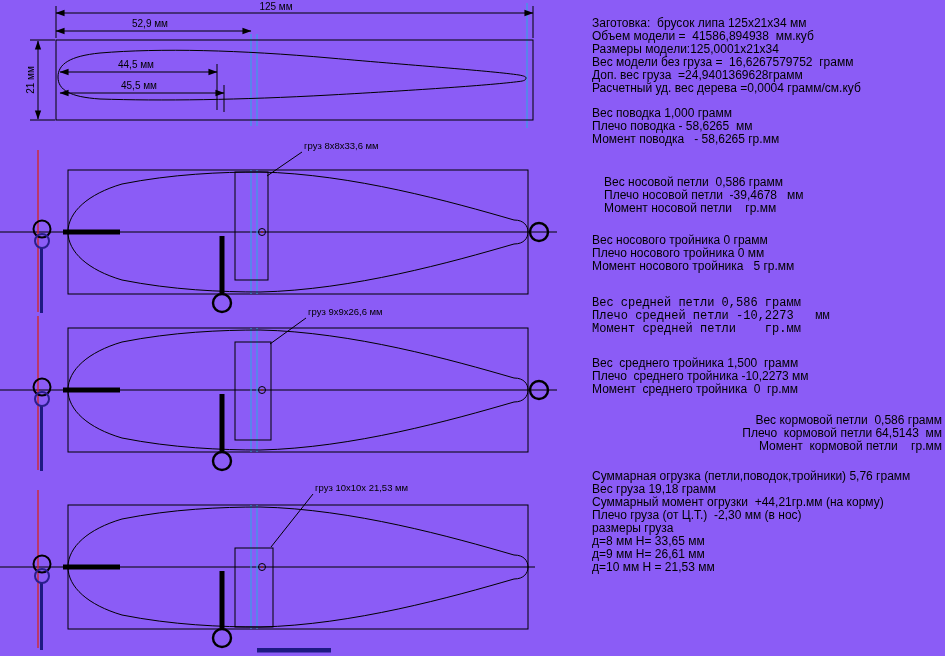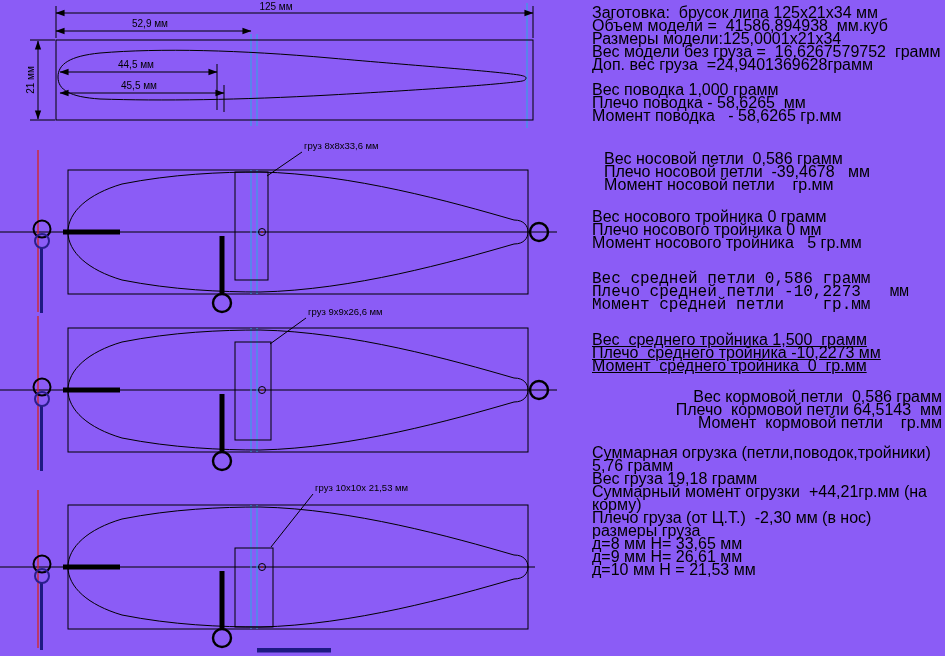--- a/index.html
+++ b/index.html
@@ -13,30 +13,30 @@
     position:relative;
     width:945px; height:656px;
     background:#8b5cf6;
     overflow:hidden;
   }
   svg.drawings { position:absolute; left:0; top:0; }
   svg.drawings text { font-family:"Liberation Sans", sans-serif; }
   .dimtxt { font-size:10px; fill:#000; }
   .wlabel { font-size:9.5px; fill:#000; }
   .info {
-    position:absolute; left:592px; top:6px; width:350px;
-    font-size:16px;
+    position:absolute; left:592px; top:17px; width:350px;
+    font-size:12px;
   }
   .ln { line-height:13px; white-space:pre-wrap; }
   .grp-0 { margin-bottom:12px; }
   .grp-1 { margin-bottom:30px; }
   .grp-2 { margin-bottom:19px;margin-left:12px; }
   .grp-3 { margin-bottom:24px; }
   .grp-4 { margin-bottom:21px;font-family:Liberation Mono, monospace; }
-  .grp-5 { margin-bottom:18px;text-decoration:underline; }
+  .grp-5 { margin-bottom:18px; }
   .grp-6 { margin-bottom:17px;text-align:right; }
   .grp-7 { margin-bottom:17px; }
 </style>
 </head>
 <body>
 
 <div class="canvas">
 
   <svg class="drawings" width="585" height="656" viewBox="0 0 585 656">
     <defs>
@@ -149,20 +149,21 @@
     </g>
   </svg>
 
   <div class="info">
     <div class="grp-0">
       <div class="ln">Заготовка:  брусок липа 125х21х34 мм</div>
       <div class="ln">Объем модели =  41586,894938  мм.куб</div>
       <div class="ln">Размеры модели:125,0001х21х34</div>
       <div class="ln">Вес модели без груза =  16,6267579752  грамм</div>
       <div class="ln">Доп. вес груза  =24,9401369628грамм</div>
+      <div class="ln">Расчетный уд. вес дерева =0,0004 грамм/см.куб</div>
     </div>
     <div class="grp-1">
       <div class="ln">Вес поводка 1,000 грамм</div>
       <div class="ln">Плечо поводка - 58,6265  мм</div>
       <div class="ln">Момент поводка   - 58,6265 гр.мм</div>
     </div>
     <div class="grp-2">
       <div class="ln">Вес носовой петли  0,586 грамм</div>
       <div class="ln">Плечо носовой петли  -39,4678   мм</div>
       <div class="ln">Момент носовой петли    гр.мм</div>

